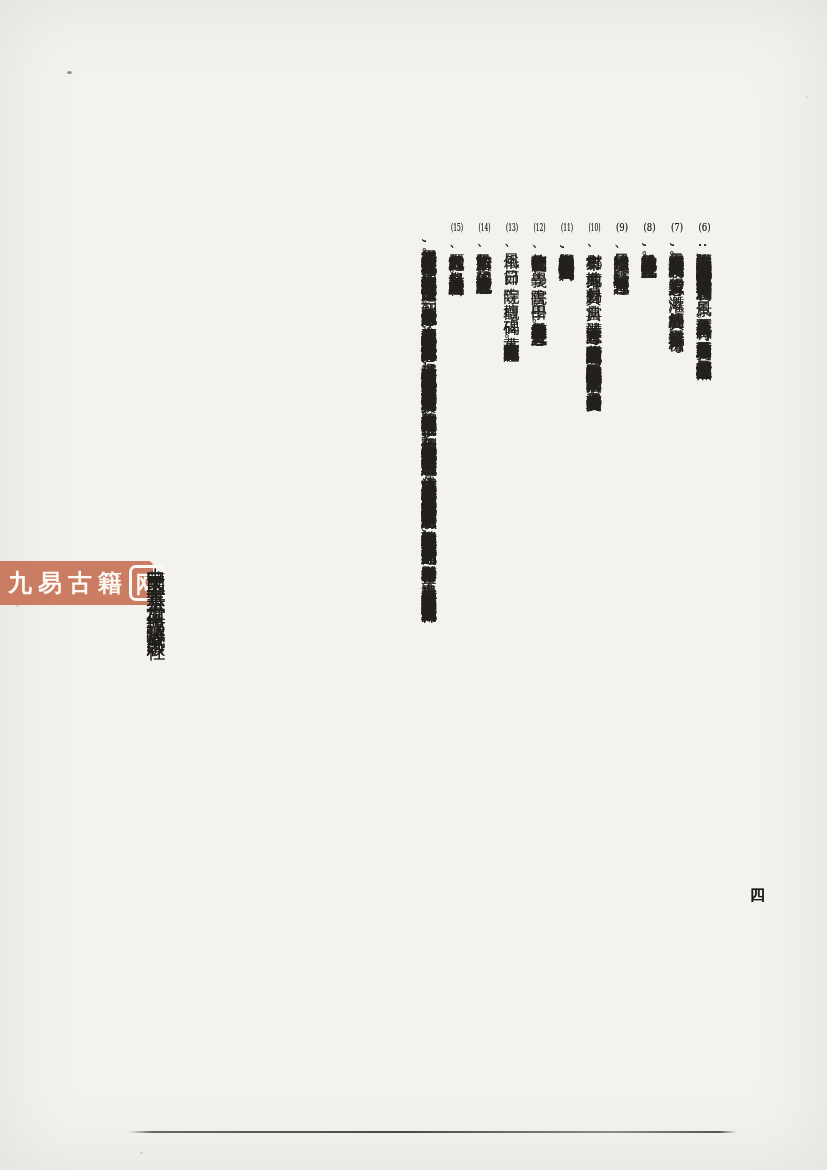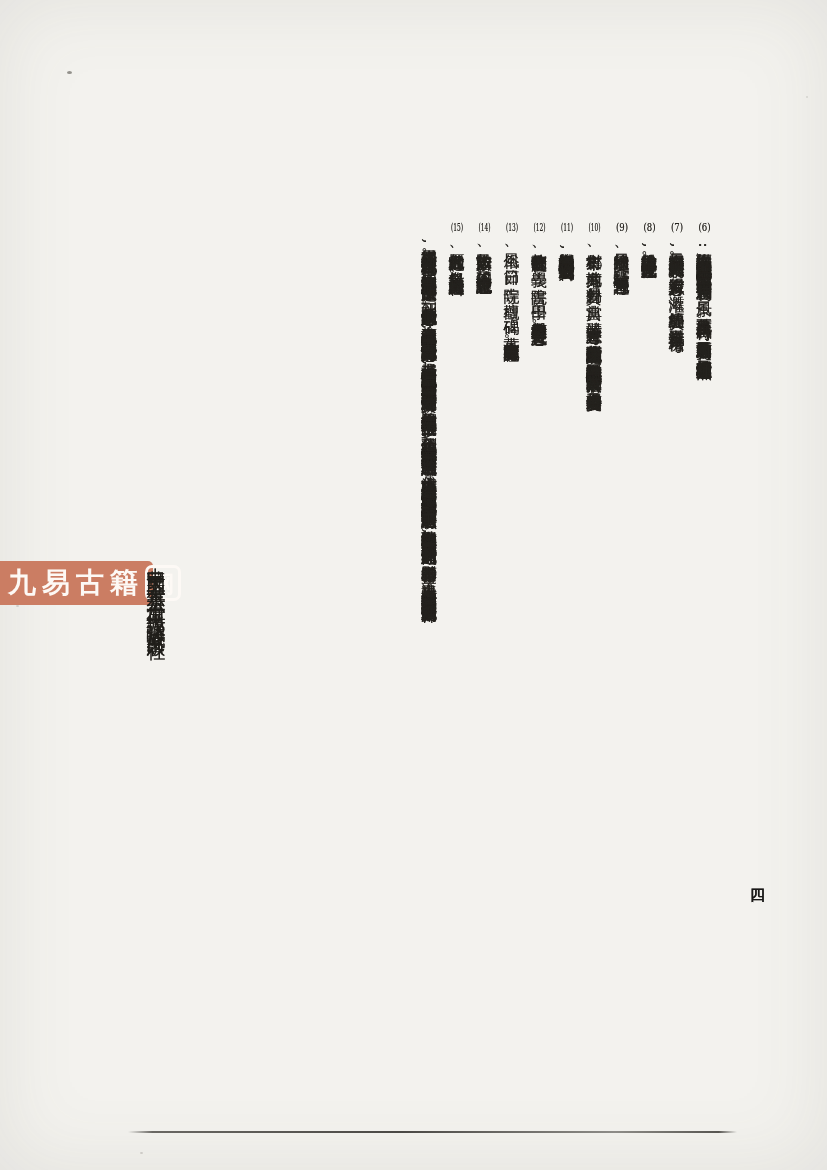--- a/index.html
+++ b/index.html
@@ -43,21 +43,21 @@
   
   .watermark{
     position:absolute;top:561px;left:0;width:153px;height:44px;
     background:#cb7d63;
     border-radius:0 5px 5px 0;
     display:flex;align-items:center;
     padding:0 5px 0 8px;box-sizing:border-box;
     z-index:2;
   }
   .wm-prefix{
-    color:#fdf9f5;font-weight:bold;font-size:28px;
+    color:#fdf9f5;font-weight:bold;font-size:24px;
     letter-spacing:6px;line-height:1;white-space:nowrap;
     font-family:"DejaVu Serif","Liberation Serif",serif;
   }
   .wm-box{
     color:#fdf9f5;font-weight:bold;font-size:23px;line-height:1;
     border:3px solid #fdf9f5;border-radius:7px;
     width:30px;height:30px;flex:0 0 auto;
     display:flex;align-items:center;justify-content:center;
     margin-left:1px;
   }

